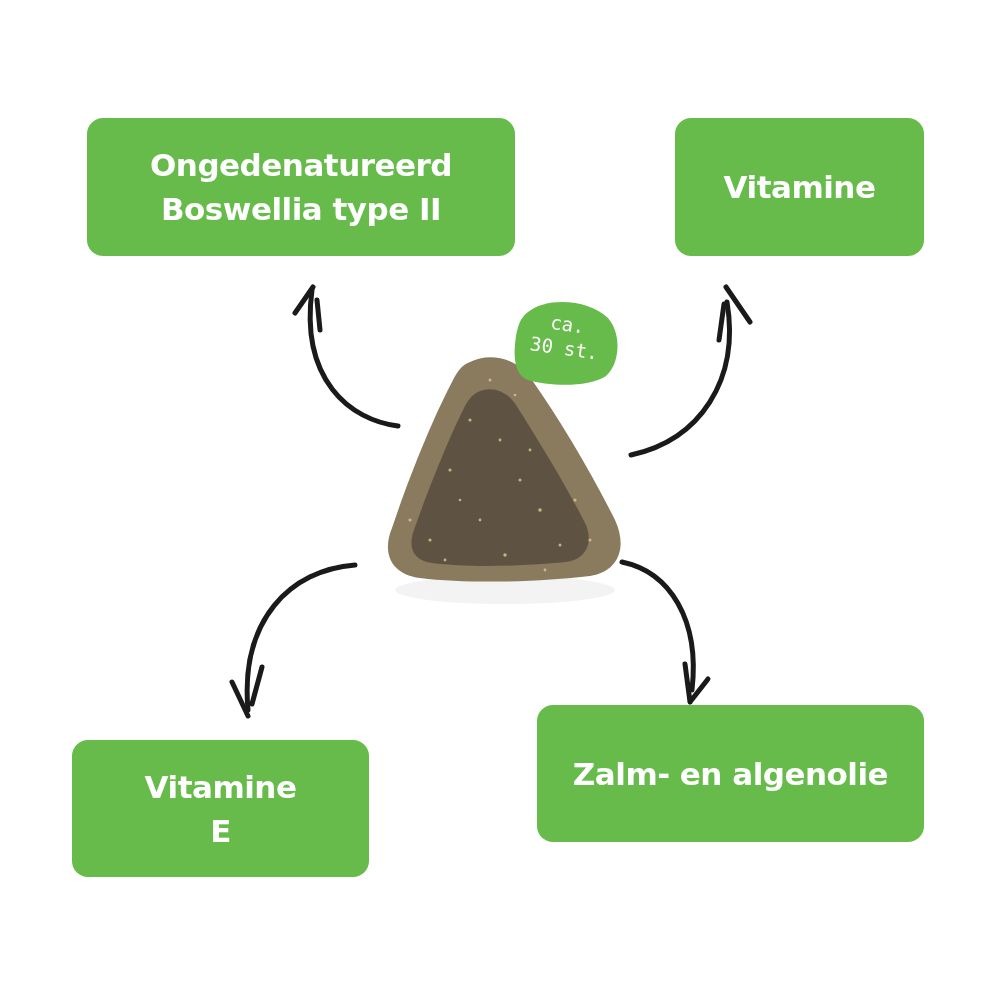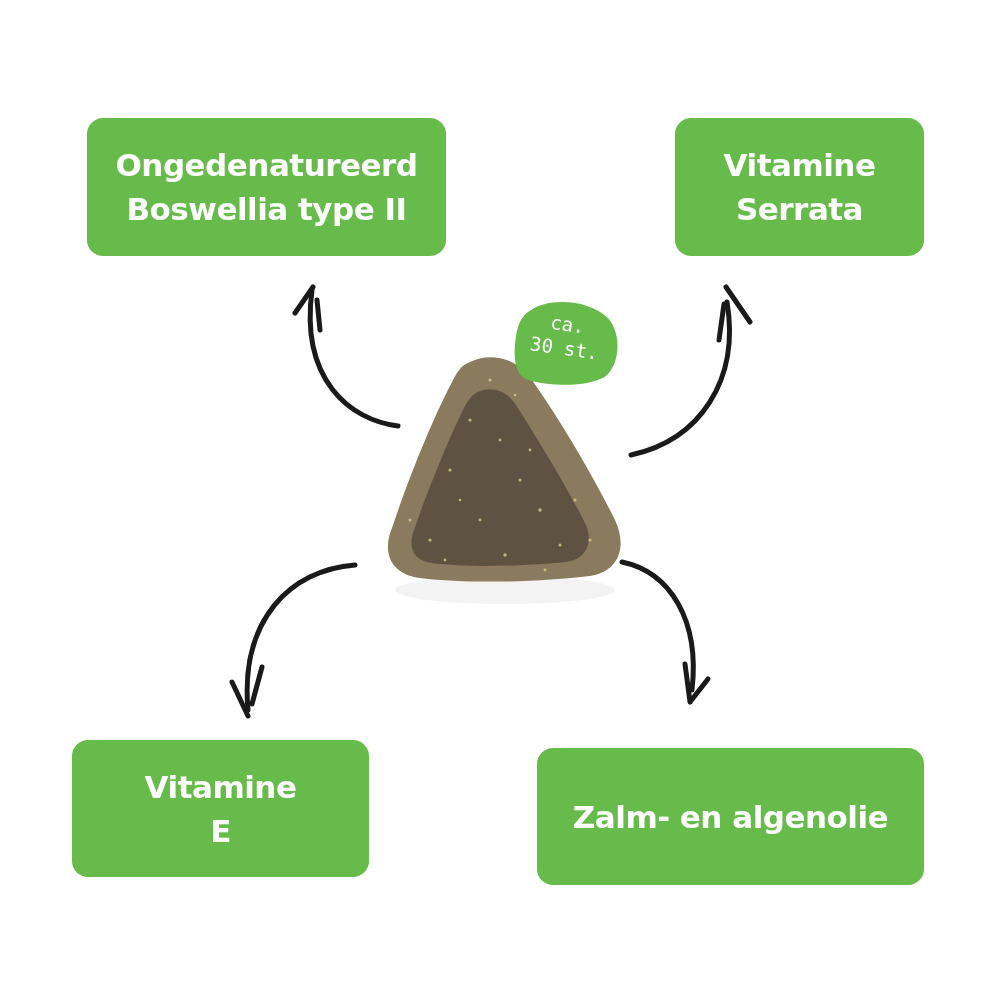--- a/index.html
+++ b/index.html
@@ -1,23 +1,23 @@
 <!DOCTYPE html>
 <html><head>
 <meta charset="utf-8">
 <style>
   html, body { margin:0; padding:0; background:#ffffff; }
   body { width:1000px; height:1000px; position:relative; overflow:hidden; font-family:"DejaVu Sans", sans-serif; }
   .box { position:absolute; background:#66bb4a; border-radius:16px; color:#fff; display:flex; flex-direction:column; align-items:center; justify-content:center; text-align:center; }
   .box .l { font-weight:bold; font-size:31px; line-height:44px; letter-spacing:-0.5px; }
   .box .l.light { font-weight:normal; }
-  #b-tl { left:87px; top:118px; width:359px; height:138px; }
+  #b-tl { left:87px; top:118px; width:428px; height:138px; }
   #b-tr { left:675px; top:118px; width:249px; height:138px; }
   #b-bl { left:72px; top:740px; width:297px; height:137px; }
-  #b-br { left:537px; top:748px; width:387px; height:137px; }
+  #b-br { left:537px; top:705px; width:387px; height:137px; }
   svg.layer { position:absolute; left:0; top:0; }
   .badge-text { position:absolute; left:512px; top:312px; width:108px; color:#fff; font-family:"DejaVu Sans Mono", monospace; font-size:19px; line-height:24px; text-align:center; transform:rotate(8deg); }
 </style>
 </head>
 <body>
 
 <svg class="layer" width="1000" height="1000">
 
   <g>
     <ellipse cx="505" cy="590" rx="110" ry="14" fill="#f3f3f3"></ellipse>
@@ -71,21 +71,20 @@
   <div>ca.</div>
   <div>30 st.</div>
 </div>
 
 <div class="box" id="b-tl">
   <div class="l">Ongedenatureerd</div>
   <div class="l">Boswellia type II</div>
 </div>
 <div class="box" id="b-tr">
   <div class="l">Vitamine</div>
-  <div class="l">Serrata</div>
 </div>
 <div class="box" id="b-bl">
   <div class="l">Vitamine</div>
   <div class="l">E</div>
 </div>
 <div class="box" id="b-br">
   <div class="l">Zalm- en algenolie</div>
 </div>
 
 </body></html>

